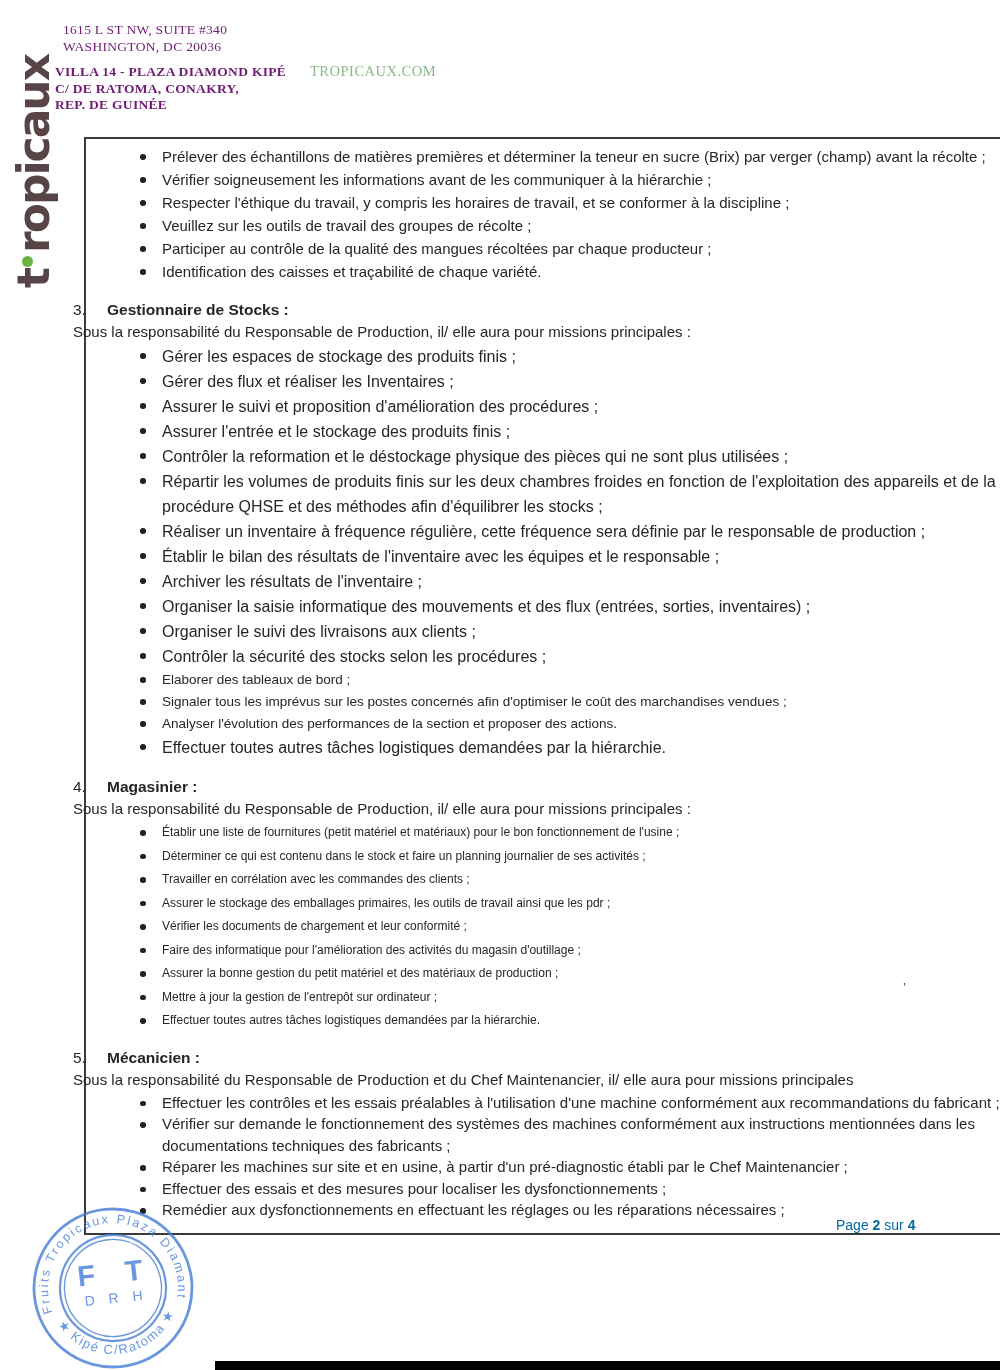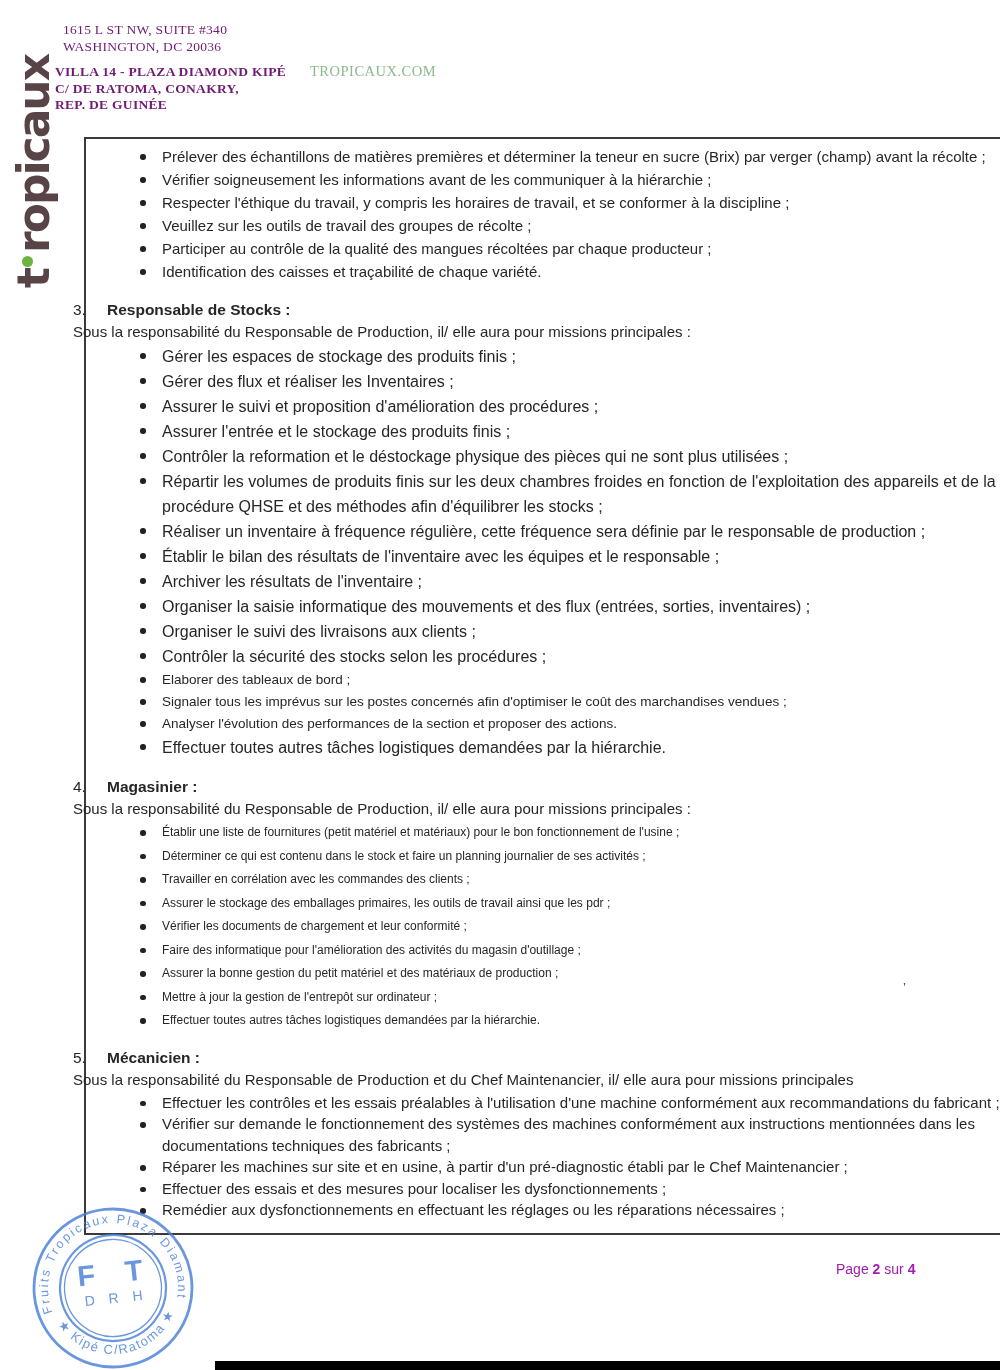--- a/index.html
+++ b/index.html
@@ -48,21 +48,21 @@
   .sec-num{display:inline-block; min-width:22px; margin-right:12px;}
   .sec-title{font-weight:bold;}
   .sec-intro{margin:0 0 2px -35px; font-size:15px; line-height:21px;}
   .sec-0 li{font-size:16px; line-height:25px;}
   .sec-0 li.compact{font-size:13.5px; line-height:22px;}
   .sec-0 li.compact::before{top:8px;}
   .sec-1 li{font-size:12px; line-height:23.5px;}
   .sec-2 li{font-size:15px; line-height:21.5px;}
   .sec-2{margin-top:14px;}
   
-  .footer{position:absolute; left:836px; top:1261px; font-size:14px; color:#a21caf;}
+  .footer{position:absolute; left:836px; top:1217px; font-size:14px; color:#0369a1;}
   .footer b{font-weight:bold;}
   .stray{position:absolute; left:903px; top:980px; font-size:13px; color:#444;}
   
   .stamp{position:absolute; left:13px; top:1203px; z-index:5;}
   .stamp circle{fill:none; stroke:#4a80d8;}
   .stamp text{fill:#4a80d8; font-family:"Liberation Sans", sans-serif;}
   .ring{font-size:12.5px; letter-spacing:2.2px;}
   .ring2{font-size:13px; letter-spacing:1.5px;}
   .initials{font-size:29px; font-weight:bold; letter-spacing:11px; text-anchor:middle;}
   .drh{font-size:14px; letter-spacing:5px; text-anchor:middle;}
@@ -93,21 +93,21 @@
     <ul class="blist lead" id="lead-list">
         <li>Prélever des échantillons de matières premières et déterminer la teneur en sucre (Brix) par verger (champ) avant la récolte ;</li>
         <li>Vérifier soigneusement les informations avant de les communiquer à la hiérarchie ;</li>
         <li>Respecter l'éthique du travail, y compris les horaires de travail, et se conformer à la discipline ;</li>
         <li>Veuillez sur les outils de travail des groupes de récolte ;</li>
         <li>Participer au contrôle de la qualité des mangues récoltées par chaque producteur ;</li>
         <li>Identification des caisses et traçabilité de chaque variété.</li>
       </ul>
     <div id="sections">
         <div class="section sec-0">
-          <div class="sec-head"><span class="sec-num">3.</span><span class="sec-title">Responsable de Stocks :</span></div>
+          <div class="sec-head"><span class="sec-num">3.</span><span class="sec-title">Gestionnaire de Stocks :</span></div>
           <p class="sec-intro">Sous la responsabilité du Responsable de Production, il/ elle aura pour missions principales :</p>
           <ul class="blist">
             <li>Gérer les espaces de stockage des produits finis ;</li>
             <li>Gérer des flux et réaliser les Inventaires ;</li>
             <li>Assurer le suivi et proposition d'amélioration des procédures ;</li>
             <li>Assurer l'entrée et le stockage des produits finis ;</li>
             <li>Contrôler la reformation et le déstockage physique des pièces qui ne sont plus utilisées ;</li>
             <li>Répartir les volumes de produits finis sur les deux chambres froides en fonction de l'exploitation des appareils et de la procédure QHSE et des méthodes afin d'équilibrer les stocks ;</li>
             <li>Réaliser un inventaire à fréquence régulière, cette fréquence sera définie par le responsable de production ;</li>
             <li>Établir le bilan des résultats de l'inventaire avec les équipes et le responsable ;</li>

